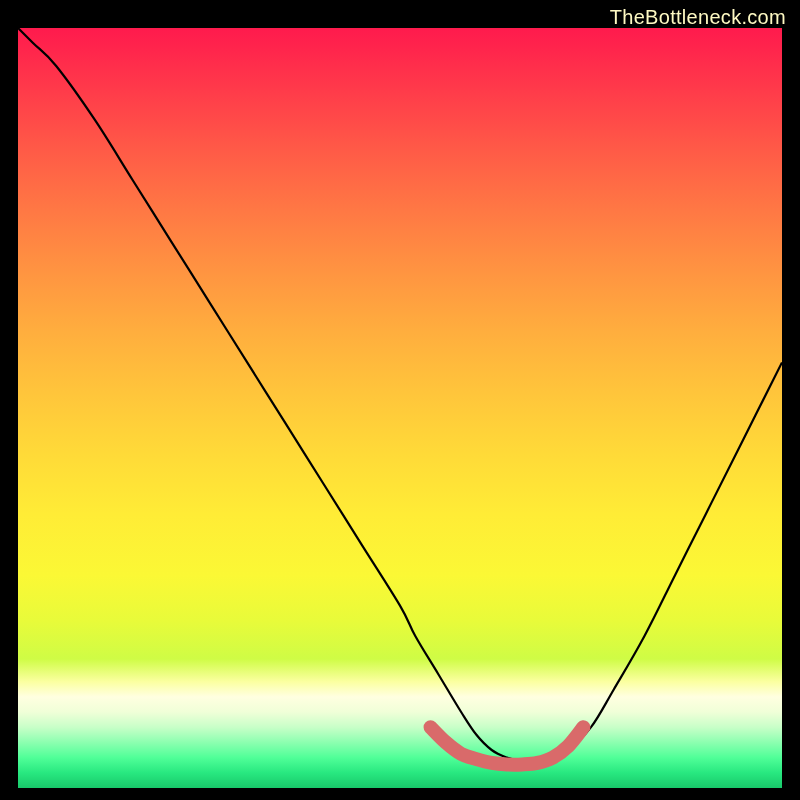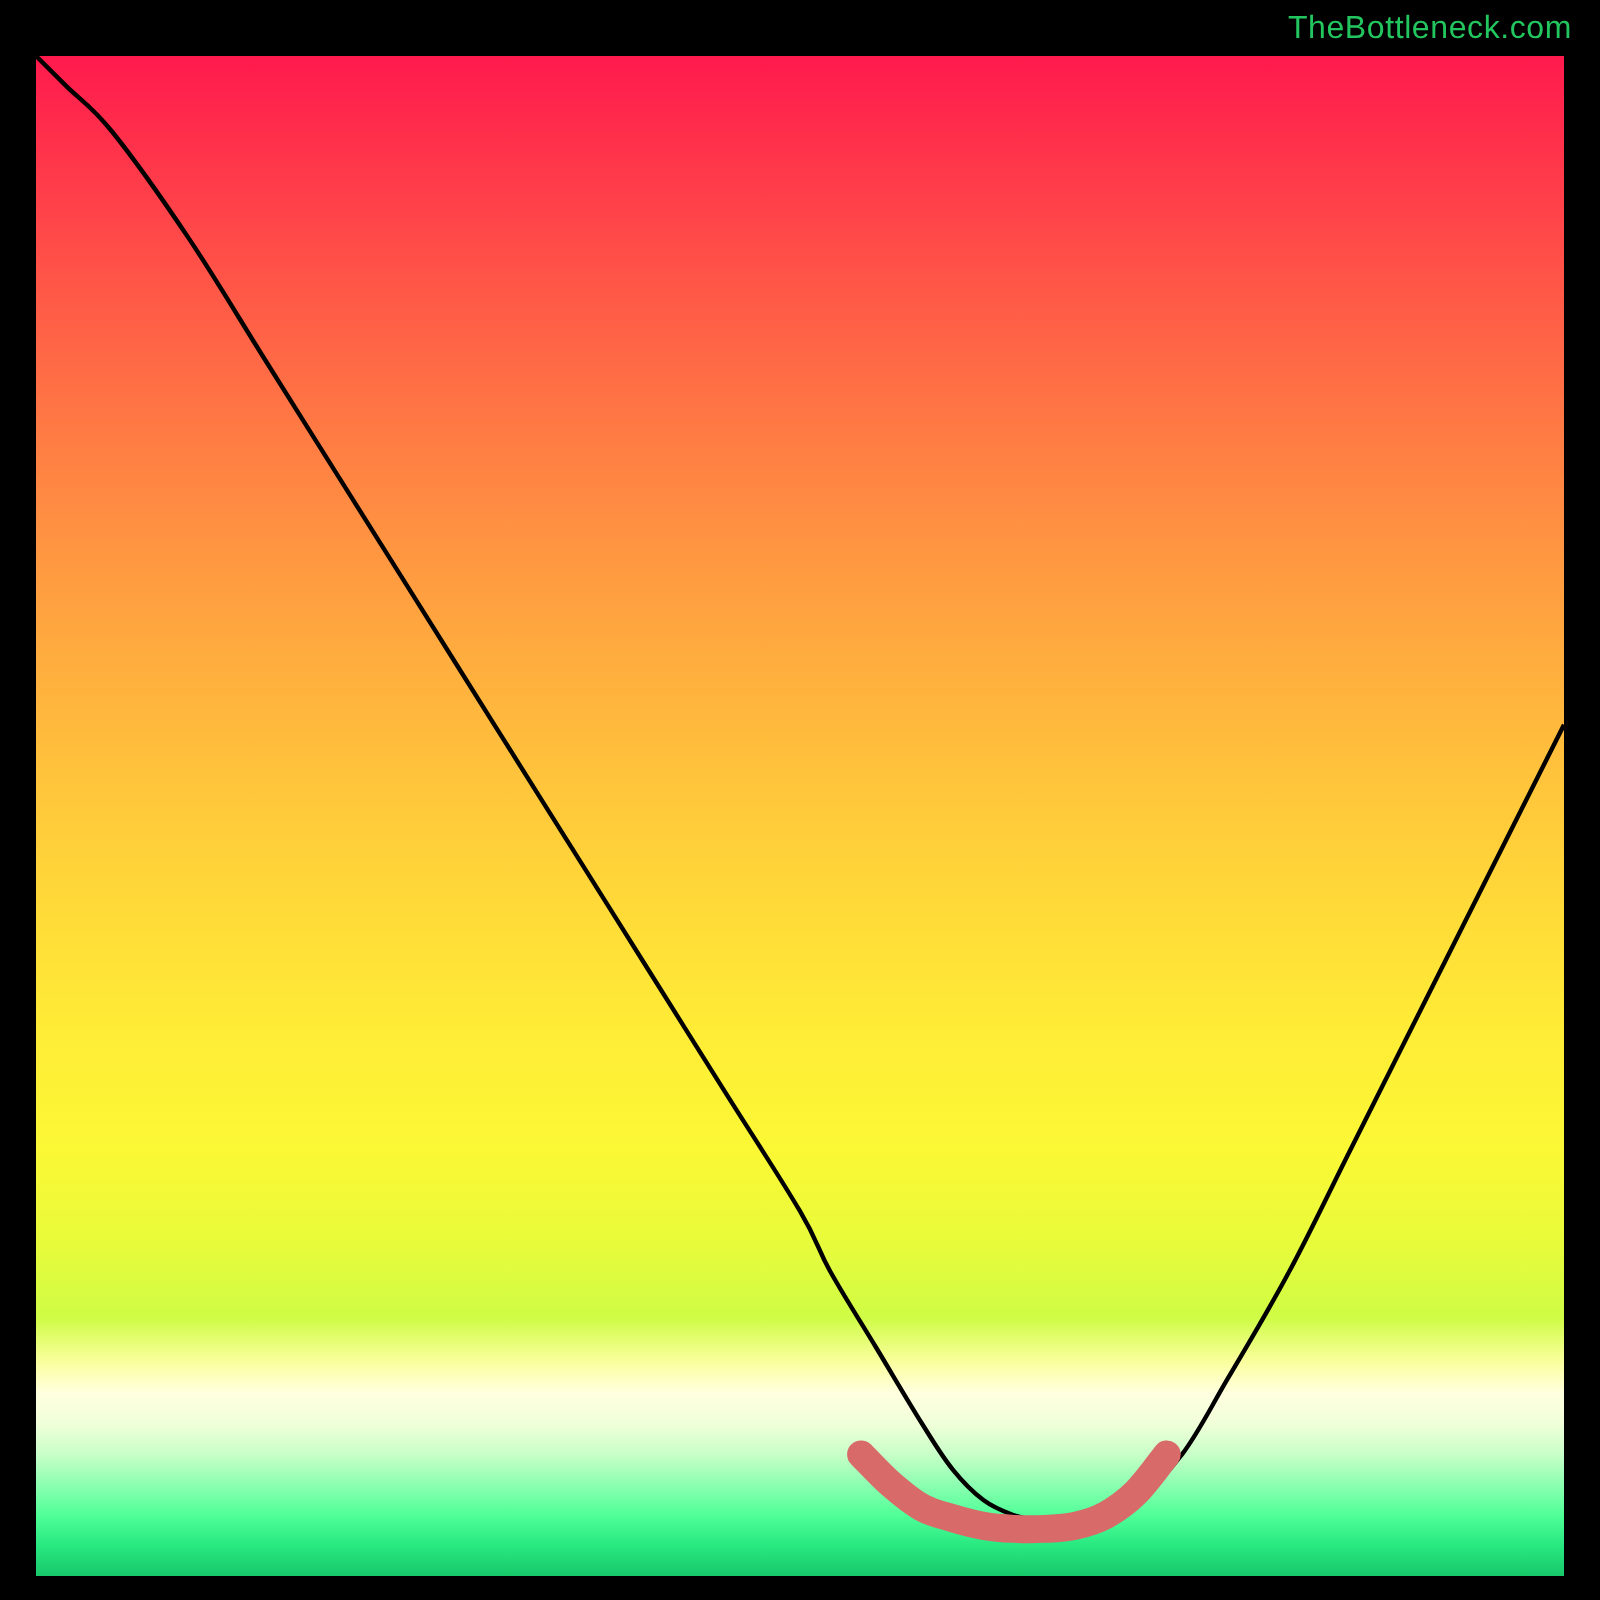--- a/index.html
+++ b/index.html
@@ -8,22 +8,22 @@
     width: 800px;
     height: 800px;
     background: #000;
     position: relative;
     font-family: Arial, sans-serif;
   }
   .watermark {
     position: absolute;
     top: 6px;
     right: 14px;
-    color: #22c55e;
-    font-size: 16px;
+    color: #fef9c3;
+    font-size: 20px;
     font-weight: 500;
     letter-spacing: 0.3px;
   }
   .plot-area {
     position: absolute;
     left: 18px;
     top: 28px;
     width: 764px;
     height: 760px;
     background: linear-gradient(to bottom,

